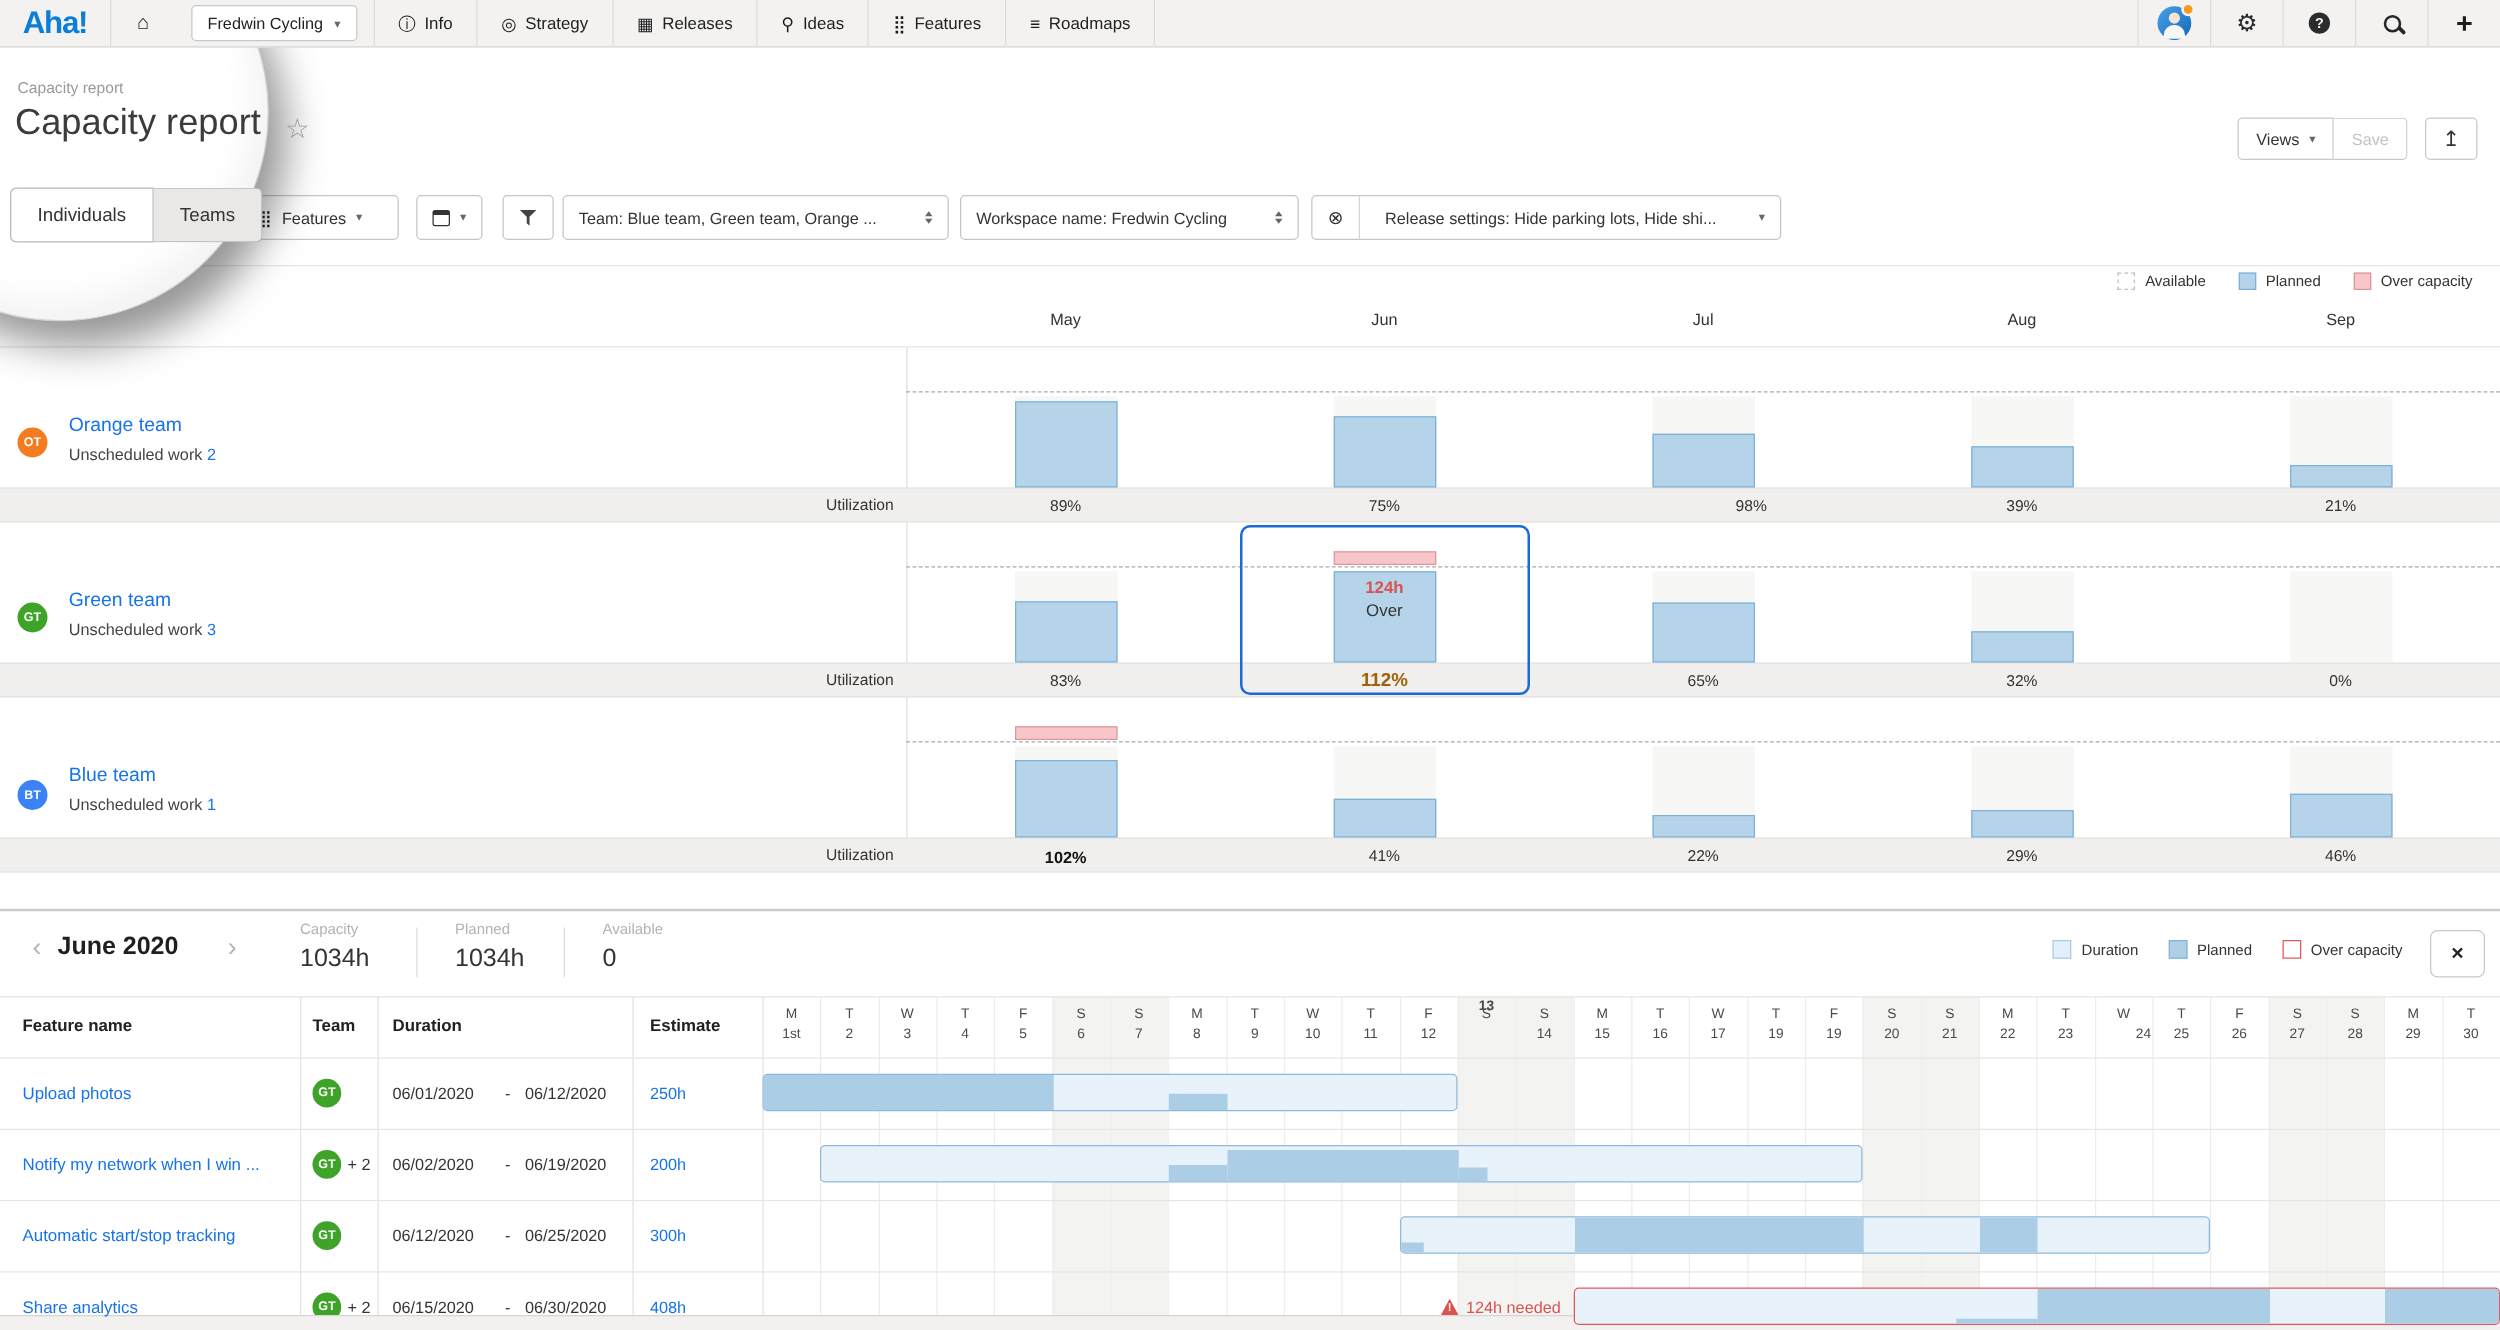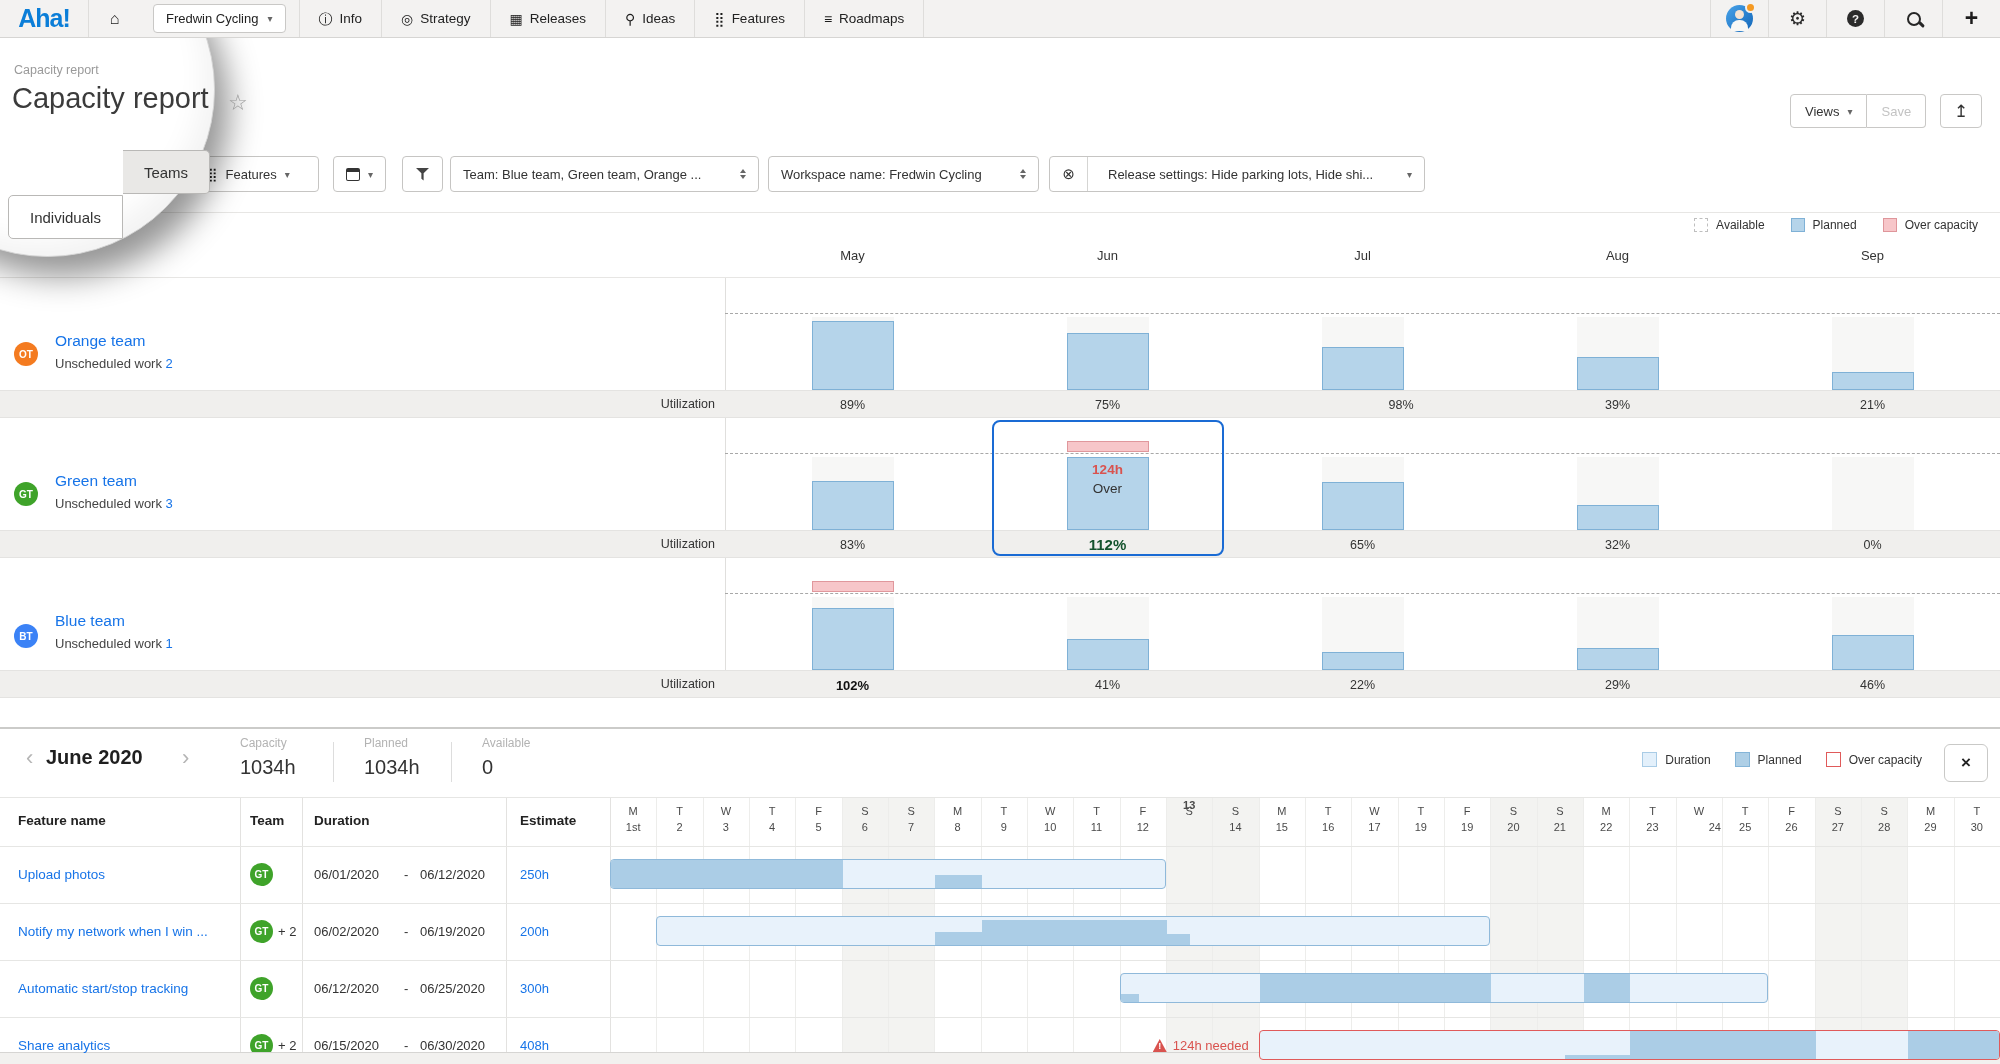--- a/index.html
+++ b/index.html
@@ -35,21 +35,21 @@
   .breadcrumb{left:14px;top:63px;font-size:12.5px;color:#9a9a9a;z-index:7;}
   .page-title{left:12px;top:82px;font-size:29px;color:#3b3b3b;z-index:7;}
   .star{left:228px;top:90px;font-size:22px;color:#9a9a9a;z-index:7;}
   .hdr-actions{position:absolute;left:1790px;top:94px;display:flex;height:34px;z-index:4;}
   .btn{display:flex;align-items:center;gap:8px;background:#fff;border:1px solid #c9c8c6;font-size:13px;color:#333;padding:0 14px;}
   .btn-views{border-radius:4px 0 0 4px;}
   .btn-save{border-radius:0 4px 4px 0;border-left:none;color:#c3c3c3;}
   .btn-share{position:absolute;left:1940px;top:94px;width:42px;height:34px;border:1px solid #c9c8c6;border-radius:4px;background:#fff;display:flex;align-items:center;justify-content:center;font-size:17px;color:#333;z-index:4;}
   .toggle{position:absolute;left:8px;top:150px;display:flex;z-index:7;}
   .tg{height:44px;padding:0 21px;font-size:15px;display:flex;align-items:center;background:#fff;border:1px solid #b9b8b6;color:#333;}
-  .tg-left{border-radius:5px 0 0 5px;margin-top:45px;}
+  .tg-left{border-radius:5px 0 0 5px;}
   .tg-right{border-radius:0 5px 5px 0;border-left:none;background:#e9e8e6;}
   .fbtn{position:absolute;top:156px;height:36px;display:flex;align-items:center;gap:8px;background:#fff;border:1px solid #c6c5c3;border-radius:4px;font-size:13px;color:#333;padding:0 12px;z-index:4;}
   .stepper{display:inline-flex;flex-direction:column;gap:2px;margin-left:auto;}
   .stepper::before{content:"";border:3.5px solid transparent;border-bottom:4.5px solid #666;width:0;height:0;}
   .stepper::after{content:"";border:3.5px solid transparent;border-top:4.5px solid #666;width:0;height:0;}
   .funnel{width:14px;height:13px;background:#444;clip-path:polygon(0 0,100% 0,58% 45%,58% 100%,42% 86%,42% 45%);margin:0 auto;}
   .cal-ico{width:14px;height:13px;border:1.5px solid #333;border-top:4px solid #333;border-radius:2px;}
   .grid-g{font-size:13px;line-height:1;color:#1c1c1c;}
   .rel-x{width:38px;align-self:stretch;display:flex;align-items:center;justify-content:center;border-right:1px solid #d5d5d3;font-size:15px;color:#333;}
   .hline{background:#e7e6e4;height:1px;left:0;width:2000px;}
@@ -60,21 +60,21 @@
   .lg-sq{width:14px;height:14px;}
   .lg-available{background:#fff;border:1px dashed #bfbfbf;}
   .lg-planned{background:#b5d4ea;border:1px solid #7fb1d6;}
   .lg-over{background:#f7c6c9;border:1px solid #df969b;}
   .month-lab{font-size:13px;color:#333;text-align:center;}
   .vdivider{background:#e0dfdd;width:1px;}
   .dotline{border-top:1px dashed #a8a8a8;height:0;z-index:1;}
   .util-strip{background:#f0efed;border-top:1px solid #e4e3e1;border-bottom:1px solid #e4e3e1;left:0;width:2000px;height:28px;}
   .util-label{font-size:12.5px;color:#333;text-align:right;}
   .util-pct{font-size:12.5px;color:#333;text-align:center;}
-  .util-big{font-size:15px;font-weight:bold;color:#14532d;}
+  .util-big{font-size:15px;font-weight:bold;color:#a16207;}
   .util-bold{font-size:13px;font-weight:bold;color:#111;}
   .gray-col{background:#f7f7f6;z-index:1;}
   .planned-fill{background:#b5d4ea;border:1px solid #7fb1d6;z-index:2;}
   .over-fill{background:#f7c6c9;border:1px solid #e0979c;z-index:2;}
   .sel-box{border:2.5px solid #1a6bd4;border-radius:8px;z-index:3;}
   .over-h{color:#d9534f;font-weight:bold;font-size:13.5px;text-align:center;z-index:4;}
   .over-w{color:#333;font-size:13.5px;text-align:center;z-index:4;}
   .team-avatar{border-radius:50%;color:#fff;font-weight:bold;font-size:10px;display:flex;align-items:center;justify-content:center;width:24px;height:24px;}
   .team-name{font-size:15.5px;color:#1774e8;}
   .team-sub{font-size:13px;color:#444;}

